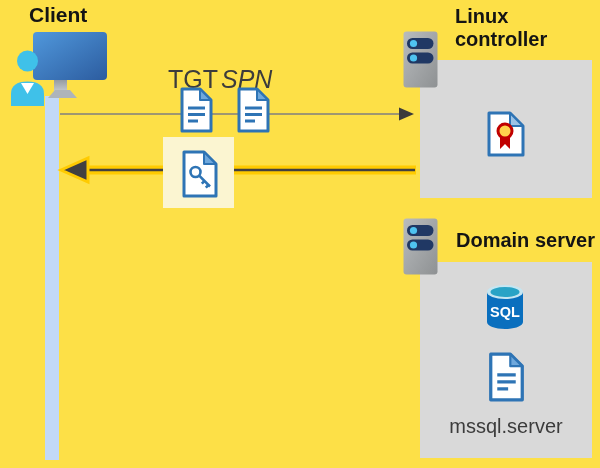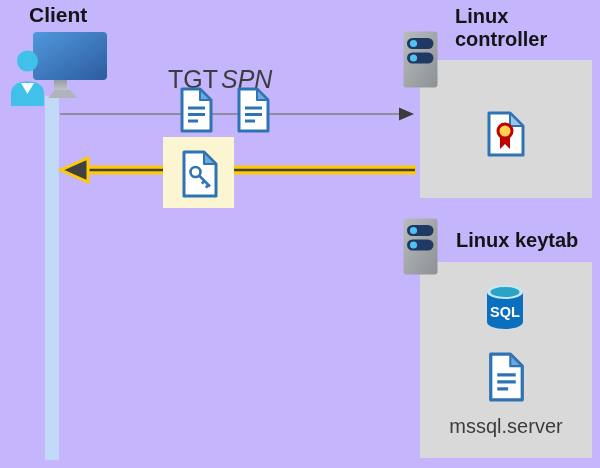--- a/index.html
+++ b/index.html
@@ -1,16 +1,16 @@
 <!DOCTYPE html>
 <html><head>
 <meta charset="utf-8">
 <style>
   html,body{margin:0;padding:0;background:#fff;}
-  .stage{position:relative;width:600px;height:468px;background:#c4b5fd;
+  .stage{position:relative;width:600px;height:468px;background:#fde047;
          font-family:"Liberation Sans",sans-serif;overflow:hidden;}
 
   .client-bar{position:absolute;left:45px;top:96px;width:14px;height:364px;
               background:#C2D9F7;}
 
   .panel{position:absolute;background:#D9D9D9;}
   .dc-panel{left:420px;top:60px;width:172px;height:138px;}
   .linux-panel{left:420px;top:262px;width:172px;height:196px;}
 
   .arrows{position:absolute;left:0;top:0;width:600px;height:468px;}
@@ -140,21 +140,21 @@
         <stop offset="0" stop-color="#B9BCBE"></stop>
           <stop offset="1" stop-color="#8E9193"></stop>
       </linearGradient>
     </defs>
     <rect x="0.5" y="0.5" width="34" height="56" rx="3" fill="url(#srvg2)"></rect>
     <rect x="4" y="7" width="26.5" height="11" rx="5.5" fill="#203864"></rect>
     <rect x="4" y="21.5" width="26.5" height="11" rx="5.5" fill="#203864"></rect>
     <circle cx="10.5" cy="12.5" r="3.6" fill="#4FC3F0"></circle>
     <circle cx="10.5" cy="27" r="3.6" fill="#4FC3F0"></circle>
   </svg>
-  <div class="linux-label">Linux keytab</div>
+  <div class="linux-label">Domain server</div>
 
   <svg class="icon sql-icon" viewBox="0 0 38 48">
     <path d="M1,9 v30 c0,3.9 8.1,7 18,7 s18,-3.1 18,-7 v-30 z" fill="#0A6FBE"></path>
     <ellipse cx="19" cy="9" rx="18" ry="7" fill="#C5E6F2"></ellipse>
     <ellipse cx="19" cy="9" rx="14.5" ry="5" fill="#29A3C6"></ellipse>
     <text x="19" y="34" text-anchor="middle" font-size="14.5" font-weight="bold" fill="#ffffff" font-family="Liberation Sans, sans-serif">SQL</text>
   </svg>
 
   <svg class="icon keytab-icon" viewBox="0 0 33 46">
     <path d="M2,2 H20 L31,13 V44 H2 Z" fill="#fff" stroke="#2E74B5" stroke-width="3" stroke-linejoin="round"></path>

